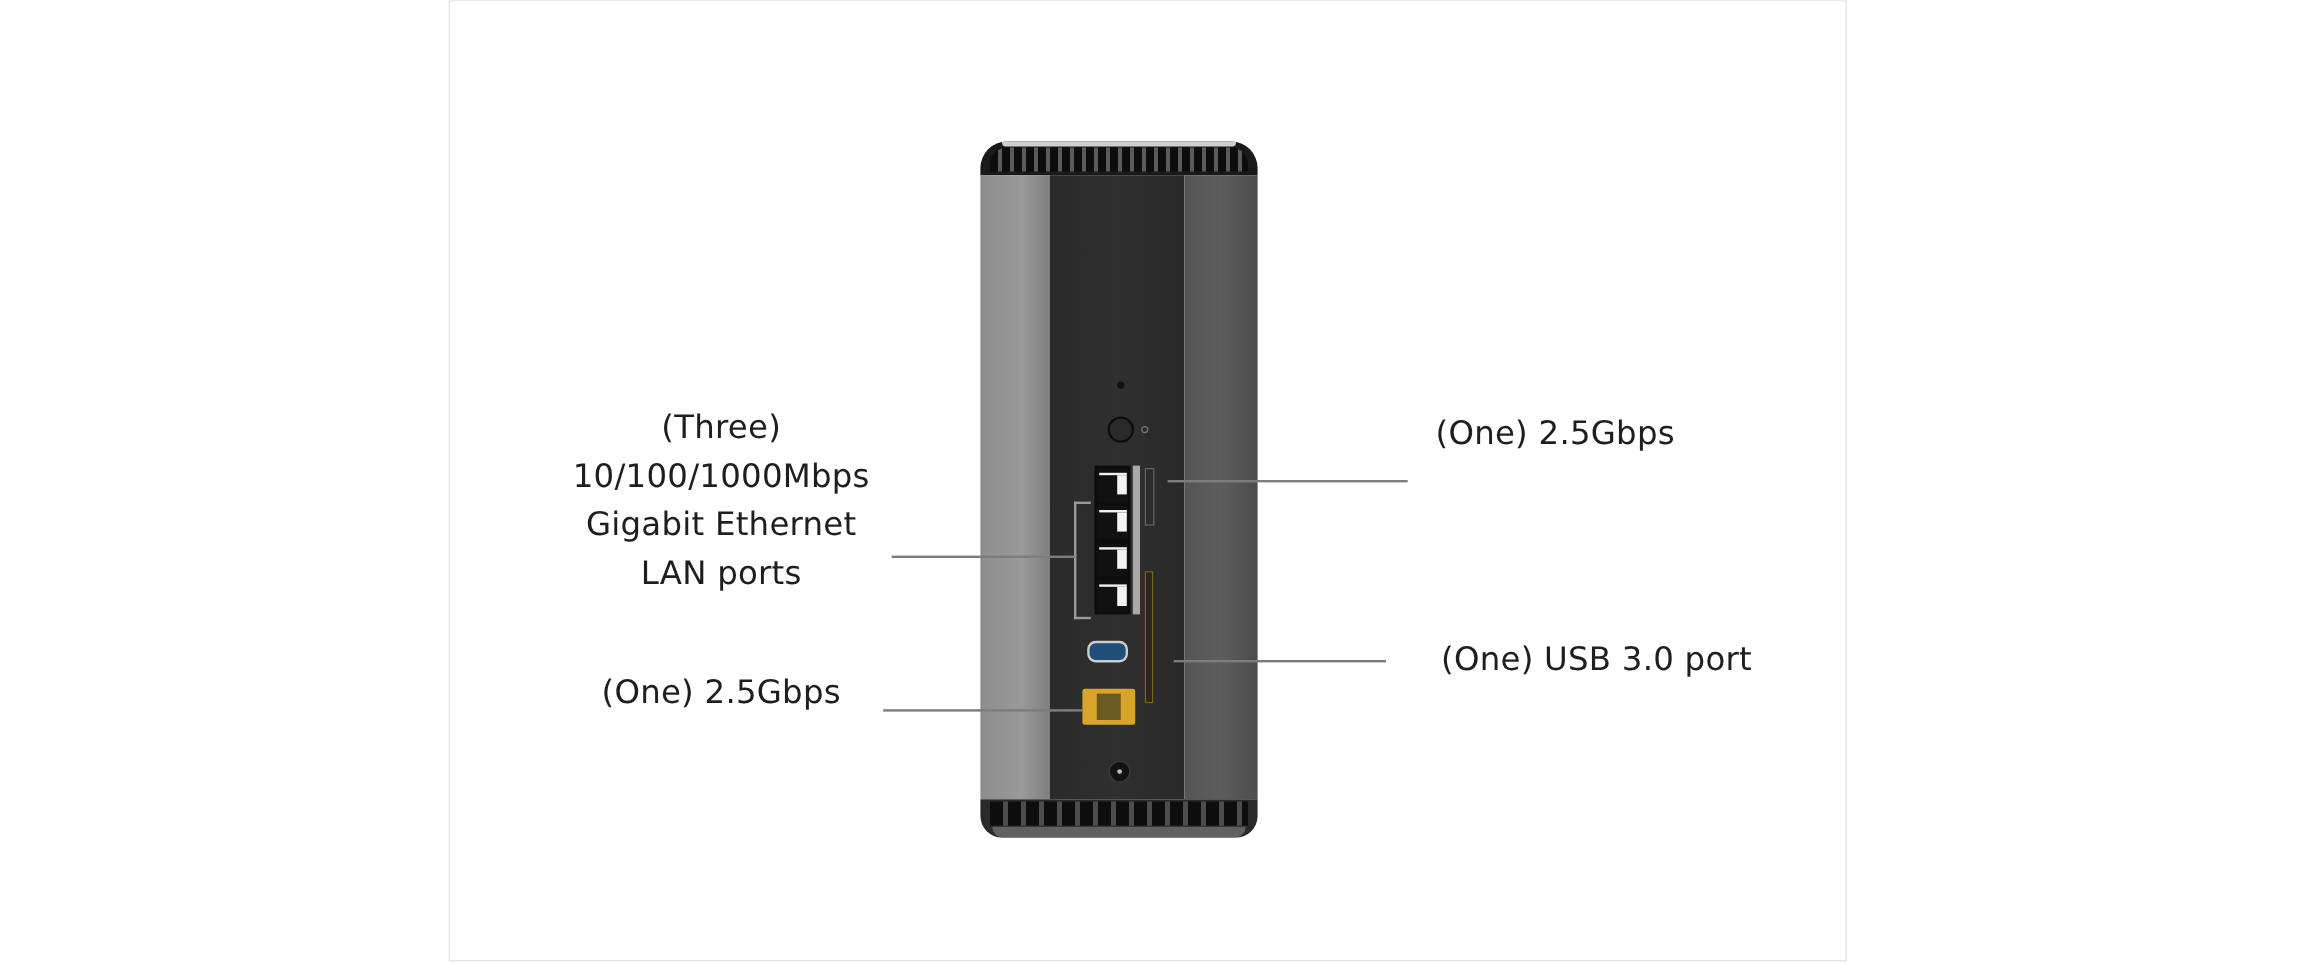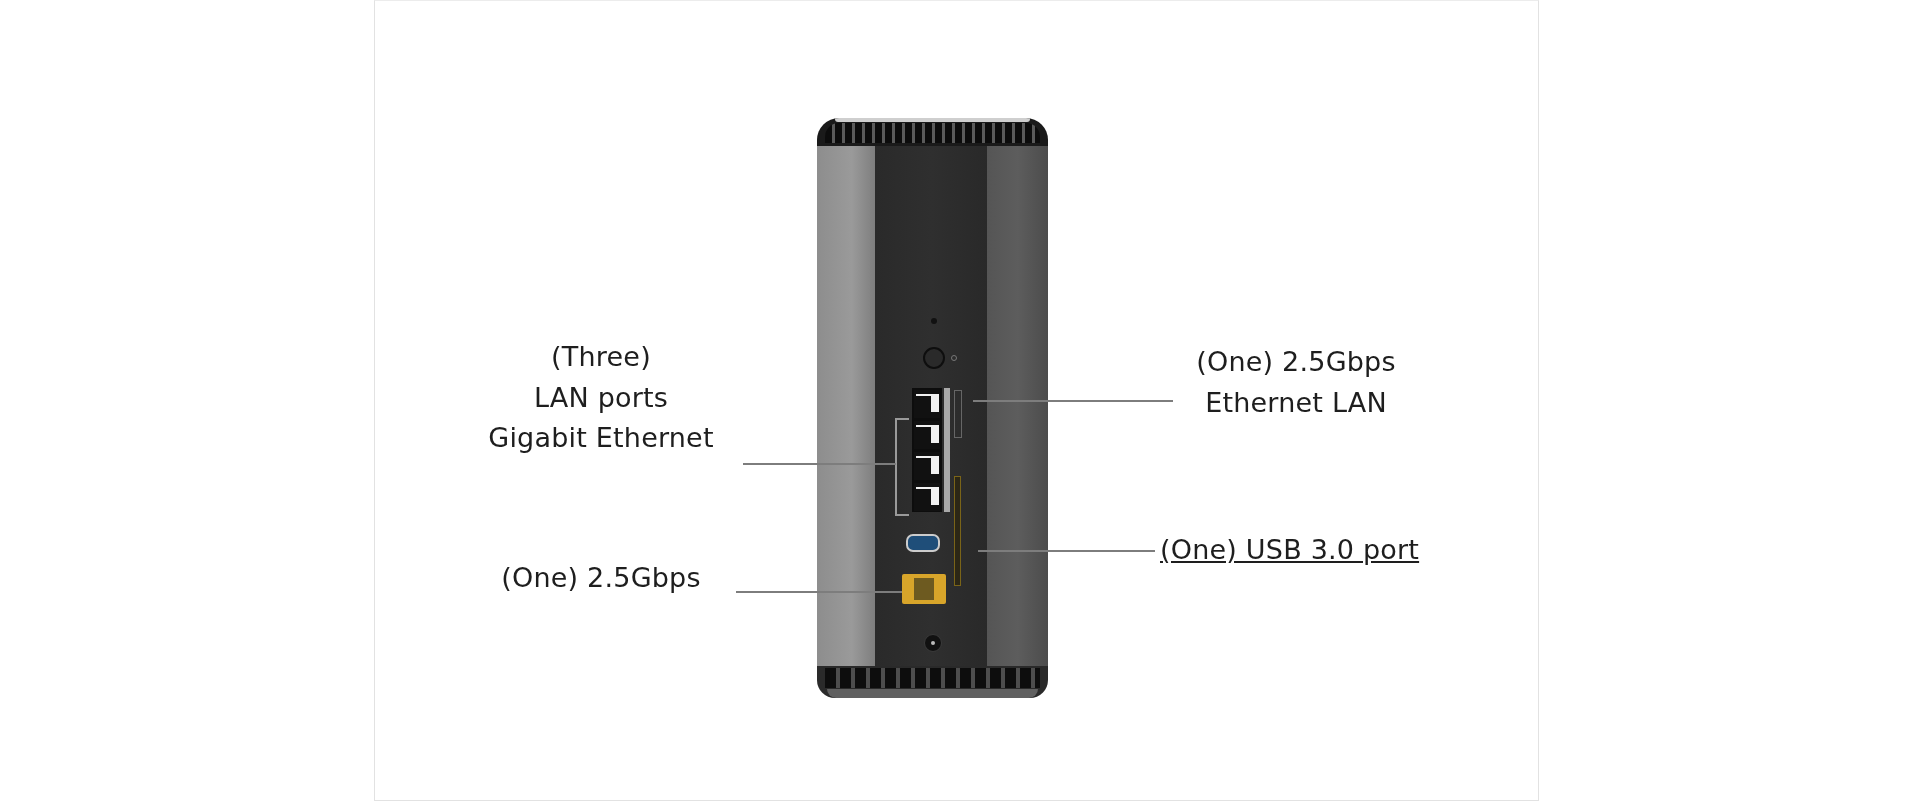--- a/index.html
+++ b/index.html
@@ -69,32 +69,32 @@
   <div class="led-strip"></div>
   <div class="label-strip"></div>
   <div class="yellow-strip"></div>
   <div class="usb"></div>
   <div class="wan"></div>
   <div class="dc"></div>
 </div>
 
 <div class="label" style="left:440px; top:337px; width:322px;">
   <span>(Three)</span>
+  <span>10/100/1000Mbps</span>
+  <span>Gigabit Ethernet</span>
   <span>LAN ports</span>
-  <span>Gigabit Ethernet</span>
 </div>
 <div class="leader" style="left:743px; top:463px; width:153px;"></div>
 
 <div class="label" style="left:440px; top:558px; width:322px;">
   <span>(One) 2.5Gbps</span>
 </div>
 <div class="leader" style="left:736px; top:591px; width:166px;"></div>
 
 <div class="label" style="left:1150px; top:342px; width:292px;">
   <span>(One) 2.5Gbps</span>
-  <span>Ethernet LAN</span>
 </div>
 <div class="leader" style="left:973px; top:400px; width:200px;"></div>
 
-<div class="label" style="left:1160px; top:530px; width:300px; text-align:left;text-decoration:underline;">
+<div class="label" style="left:1160px; top:530px; width:300px; text-align:right;">
   <span>(One) USB 3.0 port</span>
 </div>
 <div class="leader" style="left:978px; top:550px; width:177px;"></div>
 
 </body></html>

